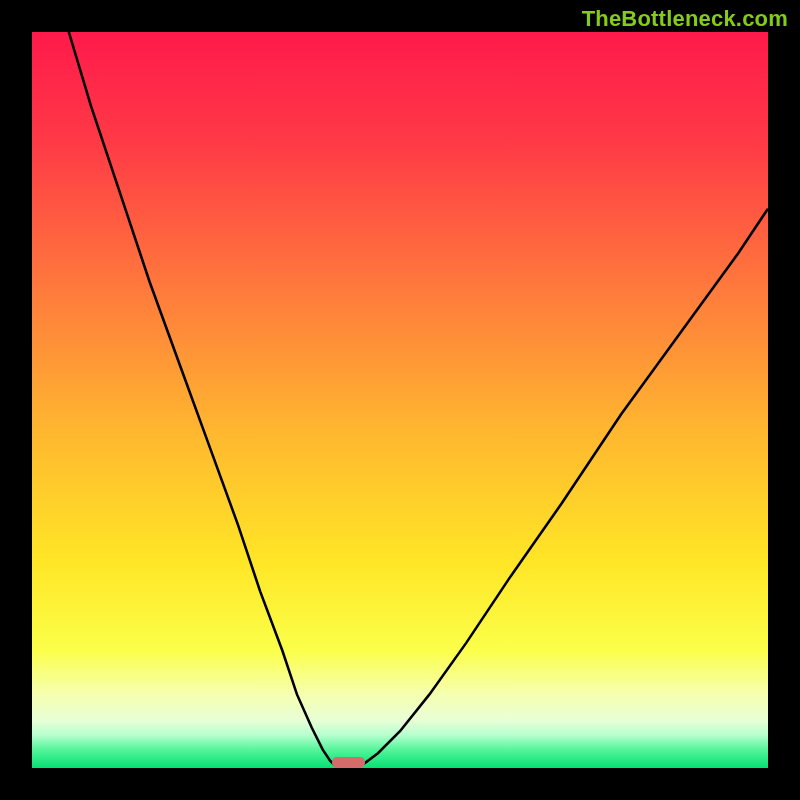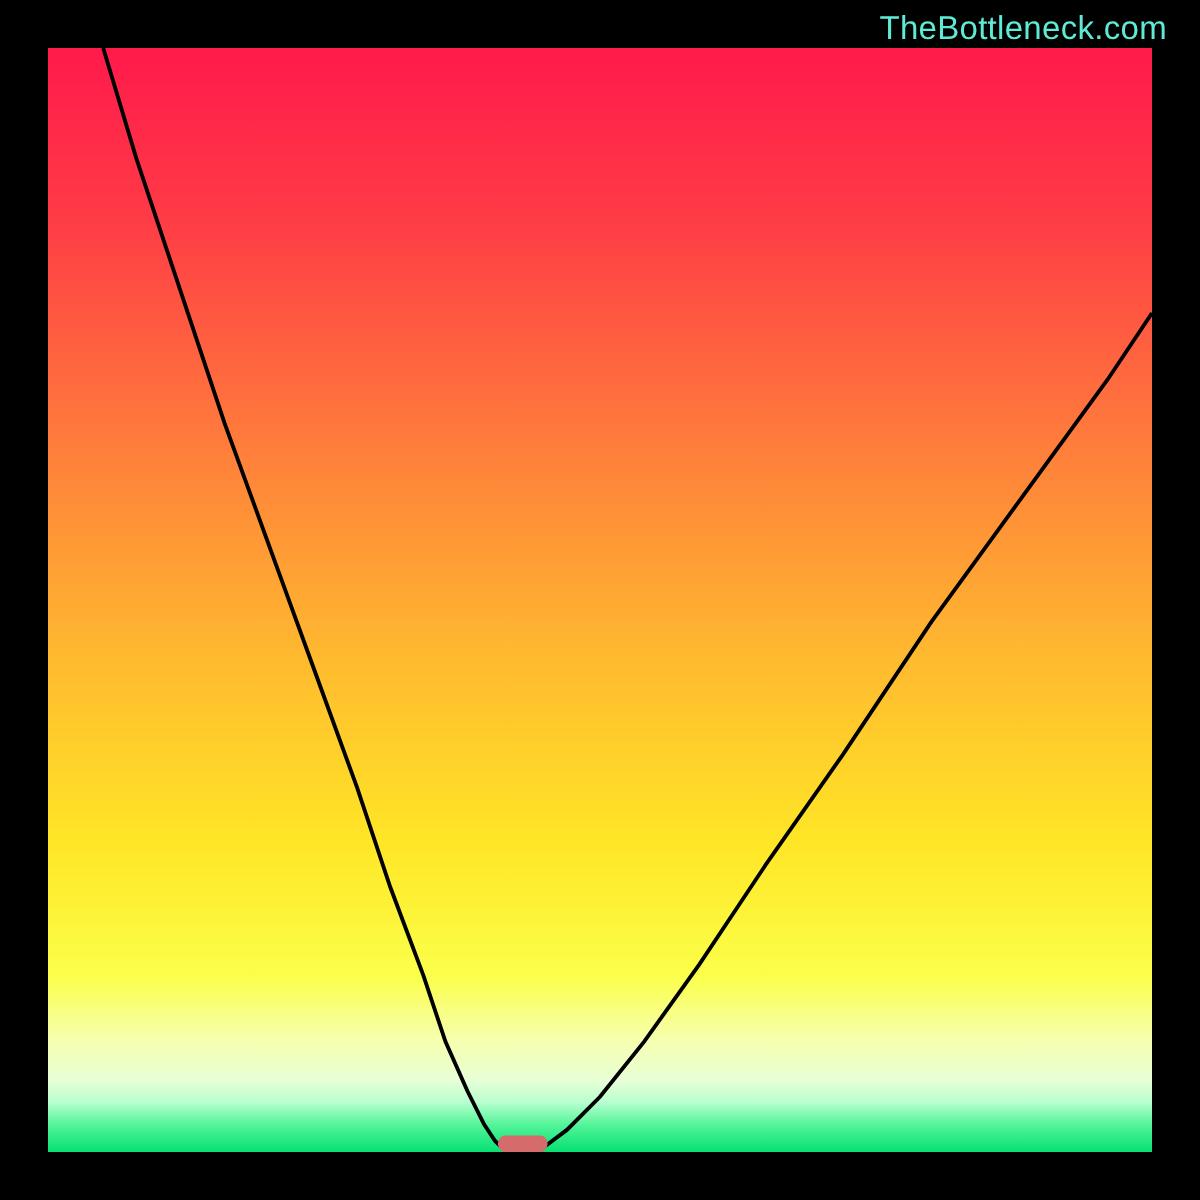--- a/index.html
+++ b/index.html
@@ -44,25 +44,25 @@
   }
   .marker {
     position: absolute;
     height: 11px;
     border-radius: 5px;
     background: #d66b6b;
   }
   .watermark {
     position: absolute;
     top: 6px;
-    right: 22px;
-    color: #5eead4;
+    right: 12px;
+    color: #84cc16;
     font-size: 22px;
     letter-spacing: 0.2px;
-    font-weight: 400;
+    font-weight: 700;
   }
 </style>
 </head>
 <body>
 
 <div class="frame">
   <div class="watermark">TheBottleneck.com</div>
 
   <div class="plot-area">
     <svg class="gradient" viewBox="0 0 100 100" preserveAspectRatio="none">

